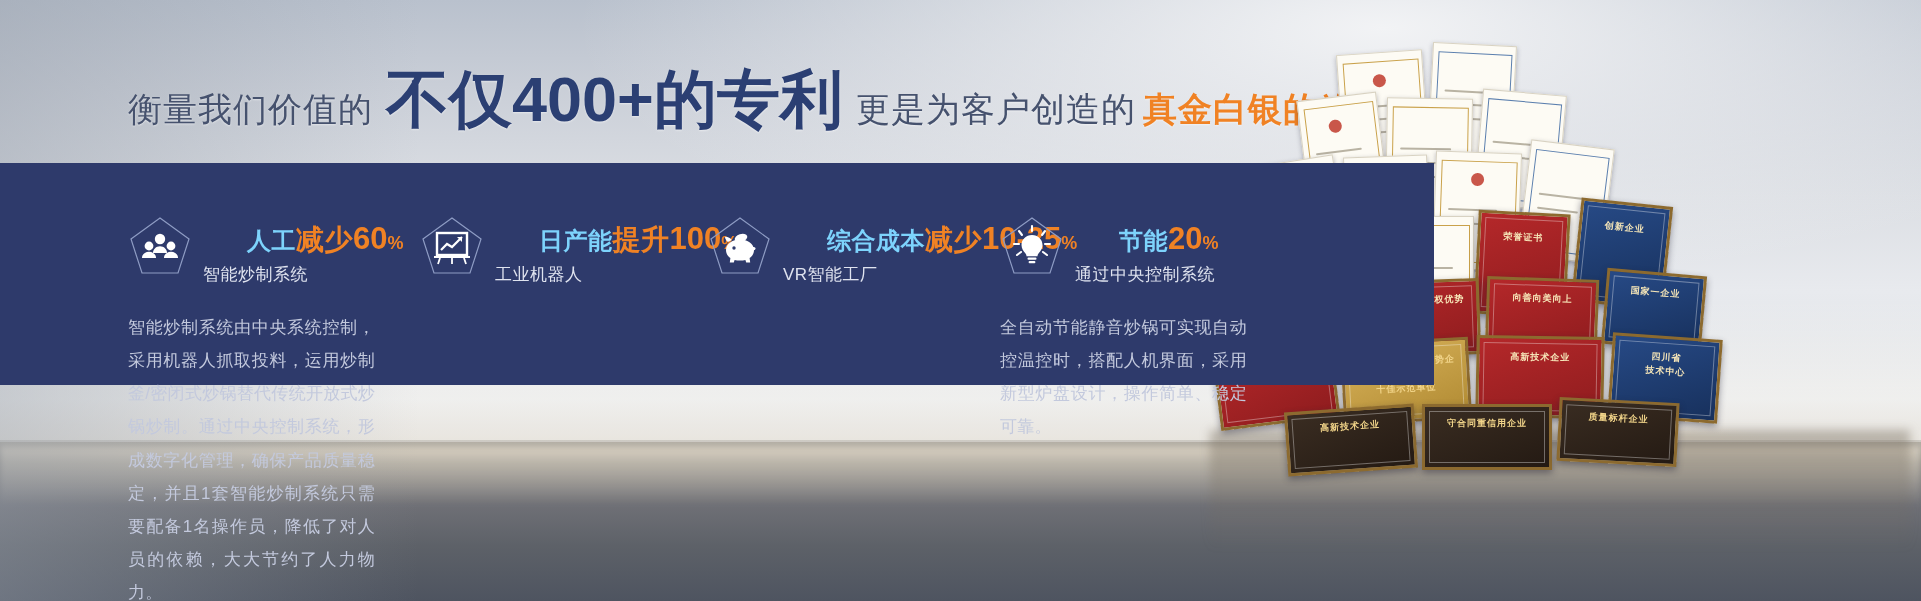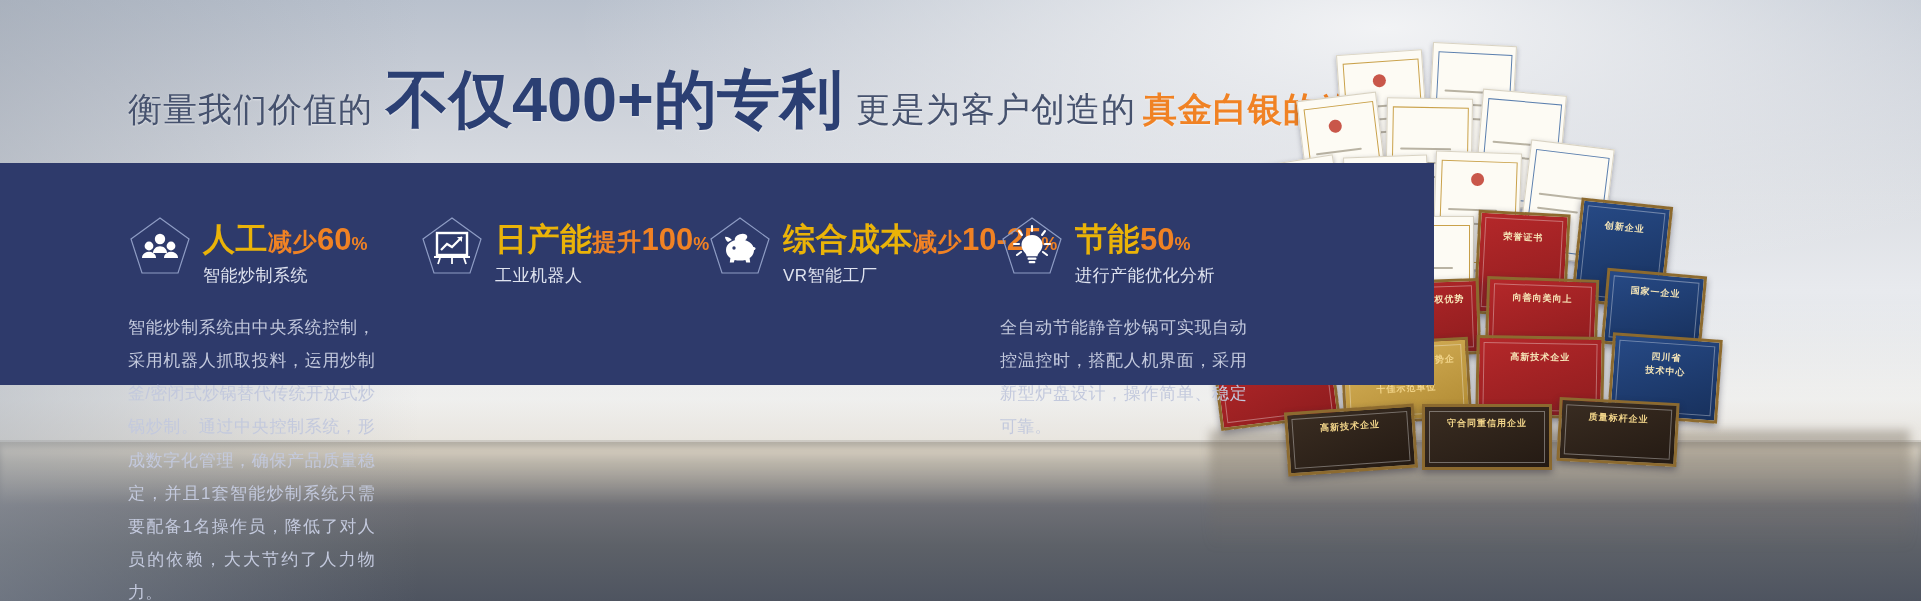--- a/index.html
+++ b/index.html
@@ -80,22 +80,22 @@
   .f4{ width:268px; margin-left:24px; }
 
   .f-head{ display:flex; align-items:flex-start; height:70px; }
   .hexicon{
     position:relative; width:64px; height:64px; flex:0 0 64px; margin-right:11px;
     margin-top:-4px;
   }
   .hexicon svg{ display:block; }
   .f-txt{ padding-top:4px; }
   .f-stat{ white-space:nowrap; line-height:1; }
-  .f-stat .w{ font-size:32px; font-weight:bold; color:#eab308; letter-spacing:.5px; }
-  .f-stat .o{ font-size:24px; font-weight:bold; color:#f08224; letter-spacing:.5px; }
+  .f-stat .w{ font-size:24px; font-weight:bold; color:#7dd3fc; letter-spacing:.5px;margin-left:44px; }
+  .f-stat .o{ font-size:28px; font-weight:bold; color:#f08224; letter-spacing:.5px; }
   .f-stat .num{ font-size:31px; font-weight:bold; color:#f08224; letter-spacing:0; }
   .f-stat .pct{ font-size:18px; font-weight:bold; color:#f08224; }
   .f-sub{
     margin-top:9px; font-size:17px; color:#dfe3ef; font-weight:400; letter-spacing:.5px;
   }
   .f-body{
     margin-top:22px; width:247px;
     font-size:17px; line-height:1.95; color:#c3c9dd; text-align:justify;
     letter-spacing:.2px;
   }
@@ -372,22 +372,22 @@
               <line x1="45" y1="16" x2="42" y2="20"></line>
               <line x1="14" y1="29" x2="19" y2="29"></line>
               <line x1="45" y1="29" x2="50" y2="29"></line>
               <line x1="17" y1="40" x2="21" y2="37"></line>
               <line x1="47" y1="40" x2="43" y2="37"></line>
             </g>
           </svg>
         </div>
         <div class="f-txt">
           <div class="f-stat">
-            <span class="w">节能</span><span class="o"></span><span class="num">50</span><span class="pct">%</span>
+            <span class="w">节能</span><span class="o"></span><span class="num">20</span><span class="pct">%</span>
           </div>
-          <div class="f-sub">进行产能优化分析</div>
+          <div class="f-sub">通过中央控制系统</div>
         </div>
       </div>
       <div class="f-body">全自动节能静音炒锅可实现自动控温控时，搭配人机界面，采用新型炉盘设计，操作简单、稳定可靠。</div>
     </div>
 
   </div>
 </div>
 
 </body></html>

